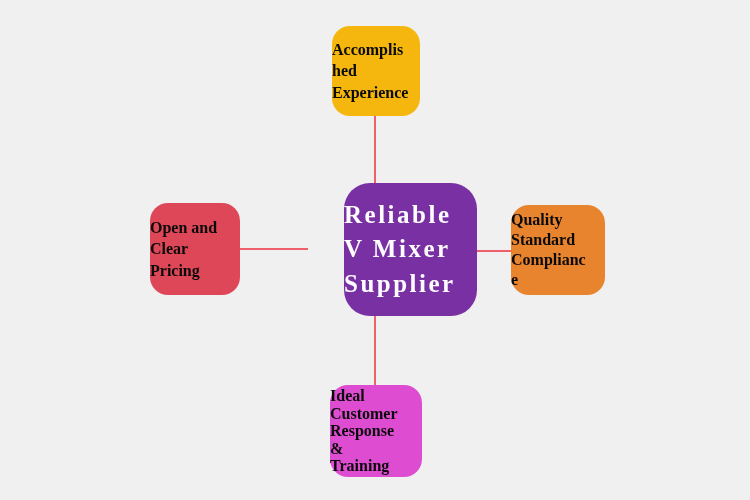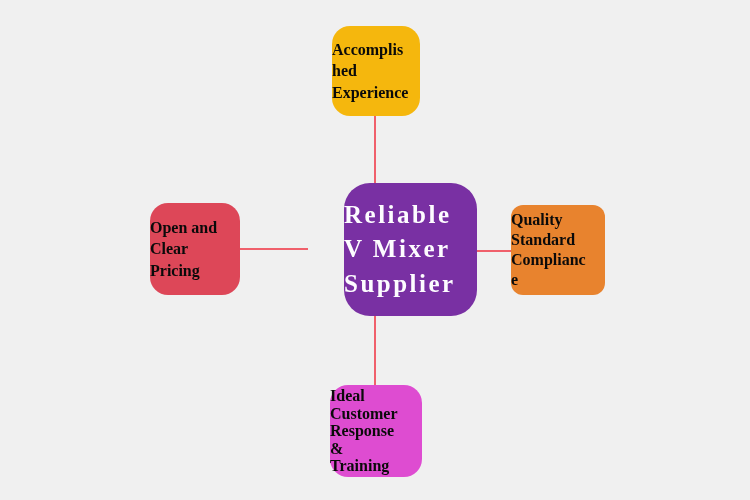--- a/index.html
+++ b/index.html
@@ -42,21 +42,21 @@
     left: 308px; top: 183px; width: 133px; height: 133px;
     border-radius: 26px;
     font-weight: bold;
     font-size: 25px;
     line-height: 1.38;
     letter-spacing: 2.5px;
     color: #fdfcff;
     margin-left: 36px;
   }
   .node-top    { left: 332px; top: 26px;  width: 88px; height: 90px; font-size: 16px; line-height: 1.35; }
-  .node-right  { left: 511px; top: 205px; width: 94px; height: 90px; font-size: 16px; line-height: 1.25; border-radius: 12px; }
+  .node-right  { left: 511px; top: 205px; width: 94px; height: 90px; font-size: 16px; line-height: 1.25; }
   .node-bottom { left: 330px; top: 385px; width: 92px; height: 92px; font-size: 16px; line-height: 1.10; }
   .node-left   { left: 150px; top: 203px; width: 90px; height: 92px; font-size: 16px; line-height: 1.35; }
 </style>
 </head>
 <body style="background: rgb(240, 240, 240);">
 
 <div class="canvas">
 
   <div class="connector connector-top" style="background-color: rgb(240, 96, 107);"></div>
   <div class="connector connector-bottom" style="background-color: rgb(240, 96, 107);"></div>

